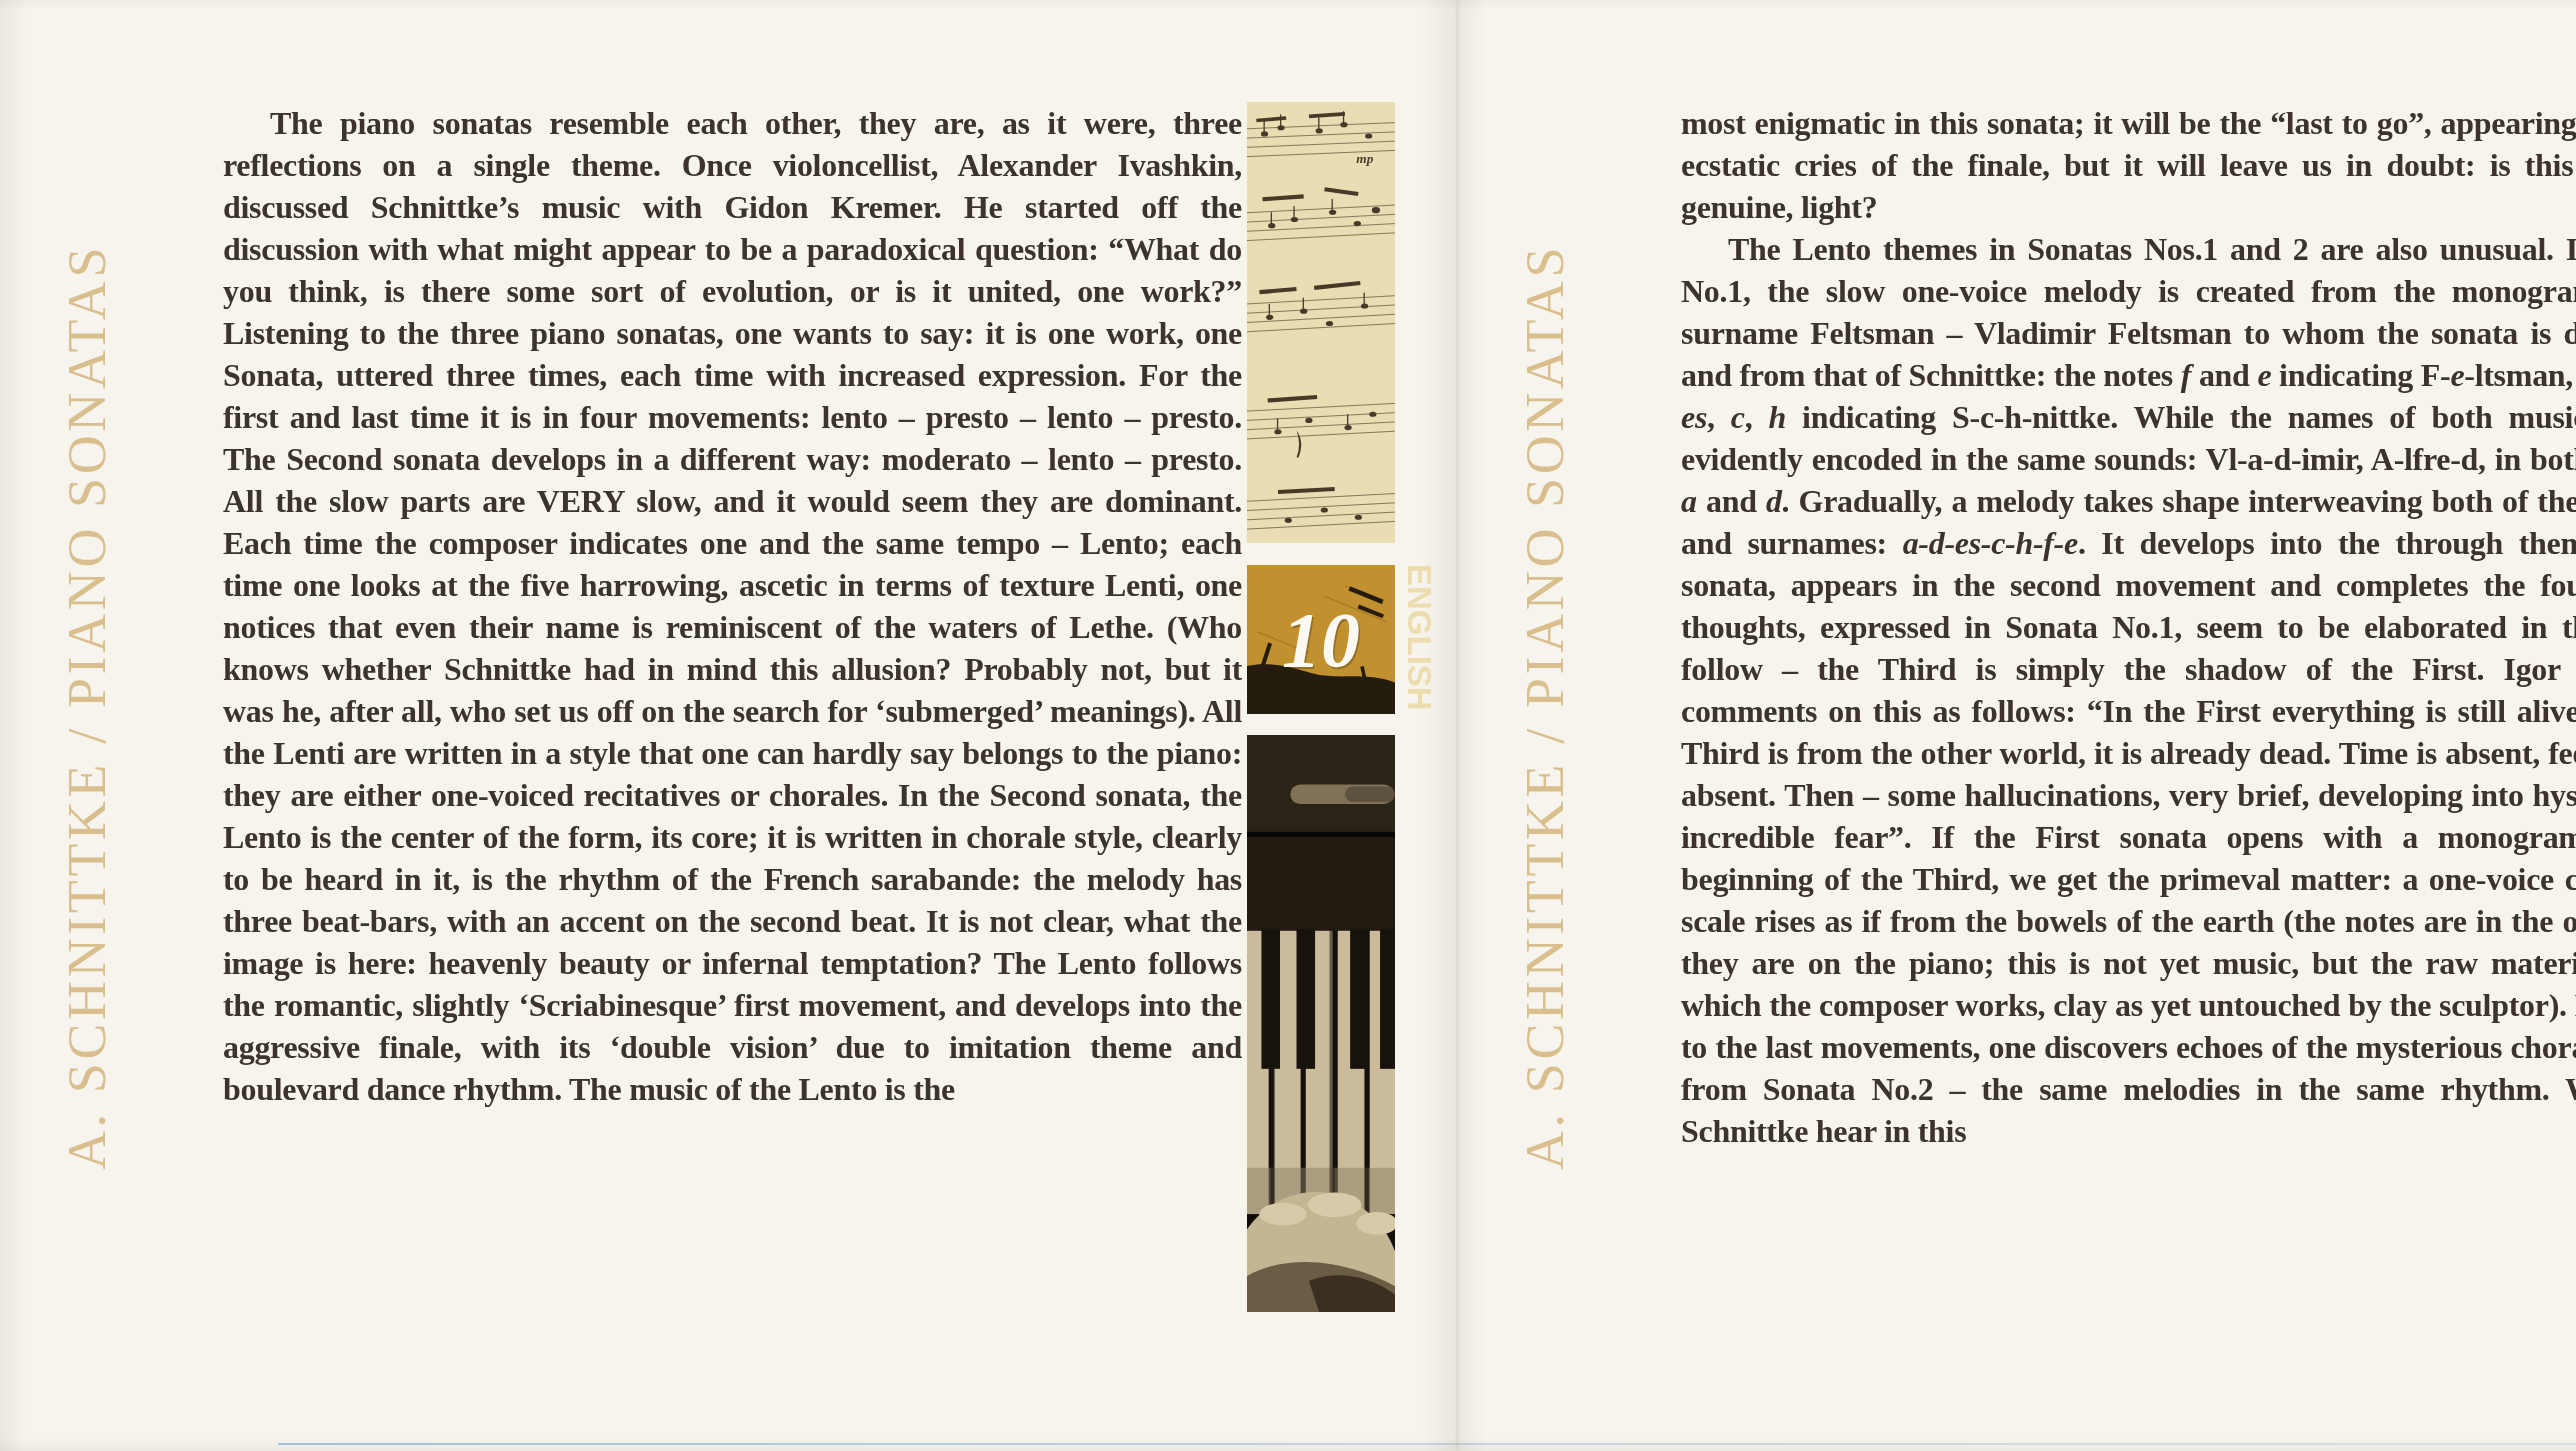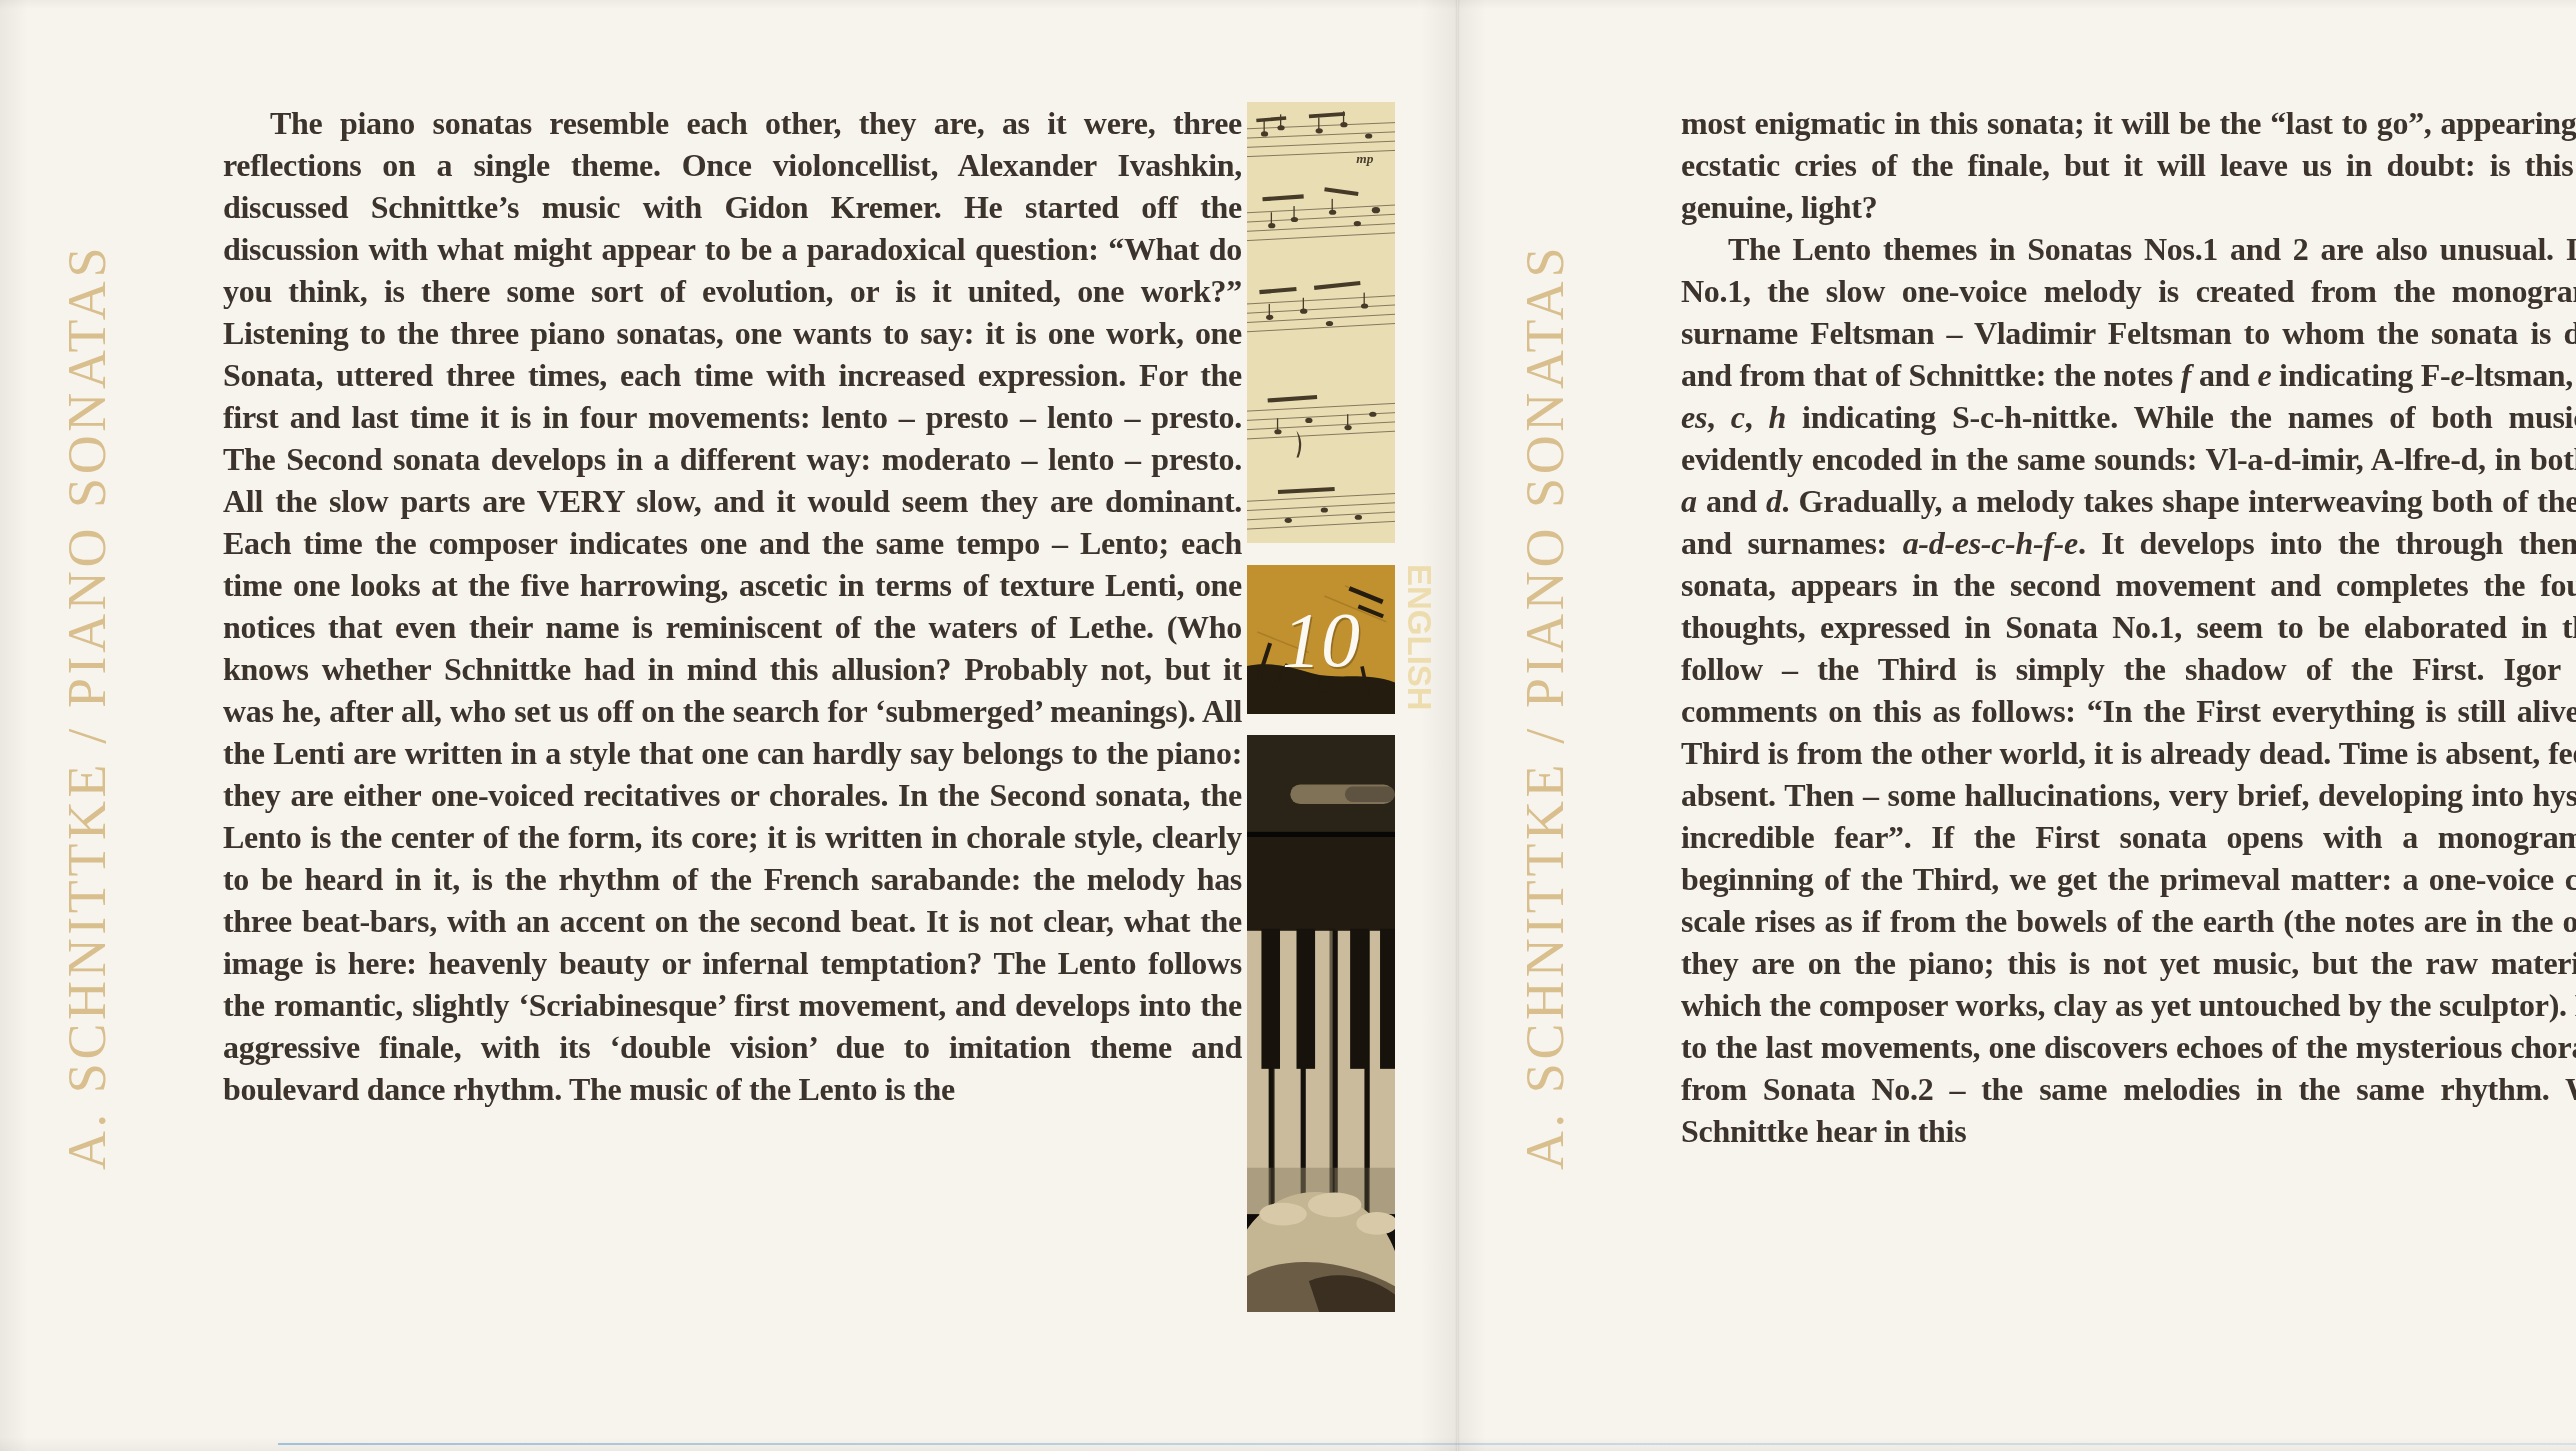--- a/index.html
+++ b/index.html
@@ -30,21 +30,21 @@
   #page-left .bodycol{left:223px;}
   #page-right .bodycol{left:223px;}
   .bodycol p{margin:0;}
   .bodycol p.indent{text-indent:47px;}
   .bodycol .it{font-style:italic;}
 
   
   .sheet{position:absolute;top:102px;width:148px;height:333px;}
   .badge{position:absolute;top:565px;width:148px;height:149px;}
   .badge-num{position:absolute;inset:0;display:flex;align-items:center;justify-content:center;
-    font-family:"Liberation Serif",serif;font-style:italic;font-weight:normal;font-size:78px;
+    font-family:"Liberation Serif",serif;font-style:italic;font-weight:bold;font-size:78px;
     color:#fbf9f1;text-shadow:1.5px 1.5px 0 rgba(40,30,10,.30);}
   .lang{position:absolute;top:564px;width:44px;height:155px;writing-mode:vertical-rl;
     font-family:"Liberation Sans",sans-serif;font-weight:bold;font-size:33px;line-height:44px;
     letter-spacing:0px;color:#ecdcae;}
   .photo{position:absolute;top:735px;width:148px;height:577px;}
   #page-left .sheet,#page-left .badge,#page-left .photo{left:1247px;}
   #page-left .lang{left:1397px;}
   svg{display:block;}
 
   .scanline{position:absolute;left:278px;top:1443px;width:2622px;height:2.1px;

